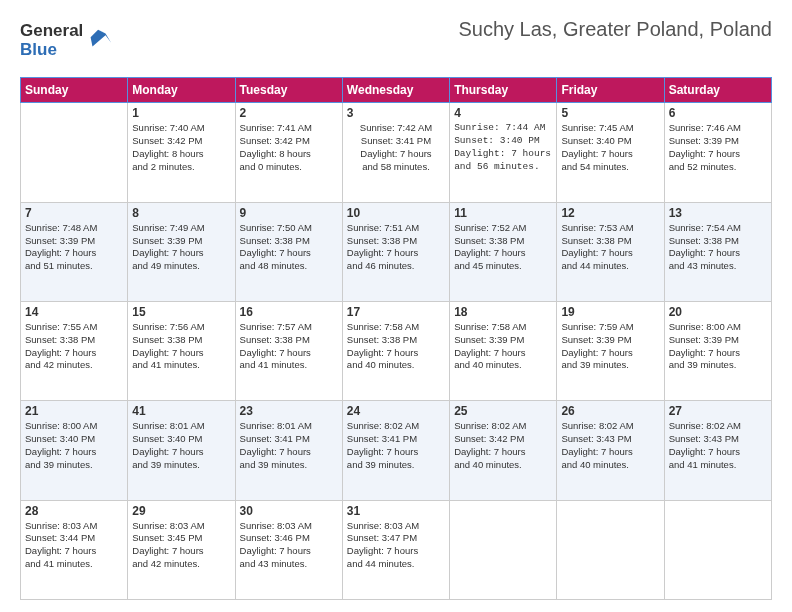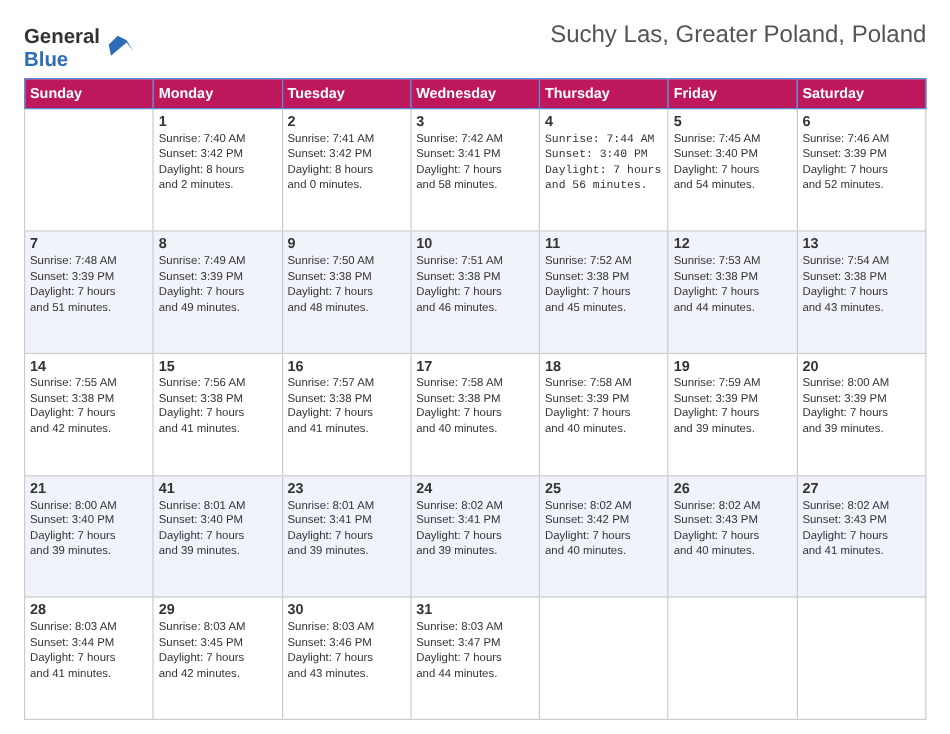--- a/index.html
+++ b/index.html
@@ -14,21 +14,21 @@
       width: 792px;
       height: 612px;
       padding: 18px 20px 12px 20px;
       display: flex;
       flex-direction: column;
     }
     .header {
       display: flex;
       align-items: flex-start;
       justify-content: space-between;
-      margin-bottom: 6px;
+      margin-bottom: 18px;
     }
     .logo {
       display: flex;
       align-items: center;
       margin-top: 4px;
     }
     .logo-text {
       display: flex;
       flex-direction: column;
       line-height: 1.1;
@@ -145,21 +145,21 @@
           </td>
           <td>
             <span class="day-num">2</span>
             <div class="day-info" style="white-space: pre-line;">Sunrise: 7:41 AM
 Sunset: 3:42 PM
 Daylight: 8 hours
 and 0 minutes.</div>
           </td>
           <td>
             <span class="day-num">3</span>
-            <div class="day-info" style="white-space: pre-line;">Sunrise: 7:42 AM
+            <div class="day-info" style="white-space: pre-line; text-align: center;">Sunrise: 7:42 AM
 Sunset: 3:41 PM
 Daylight: 7 hours
 and 58 minutes.</div>
           </td>
           <td>
             <span class="day-num">4</span>
             <div class="day-info" style="white-space: pre-line; font-family: Liberation Mono, monospace;">Sunrise: 7:44 AM
 Sunset: 3:40 PM
 Daylight: 7 hours
 and 56 minutes.</div>

